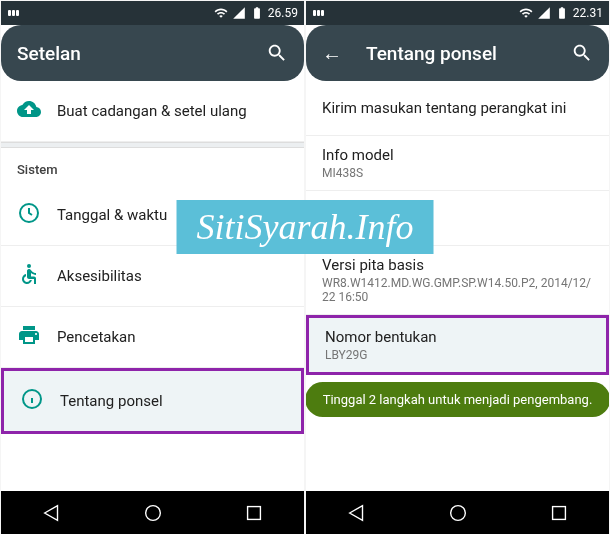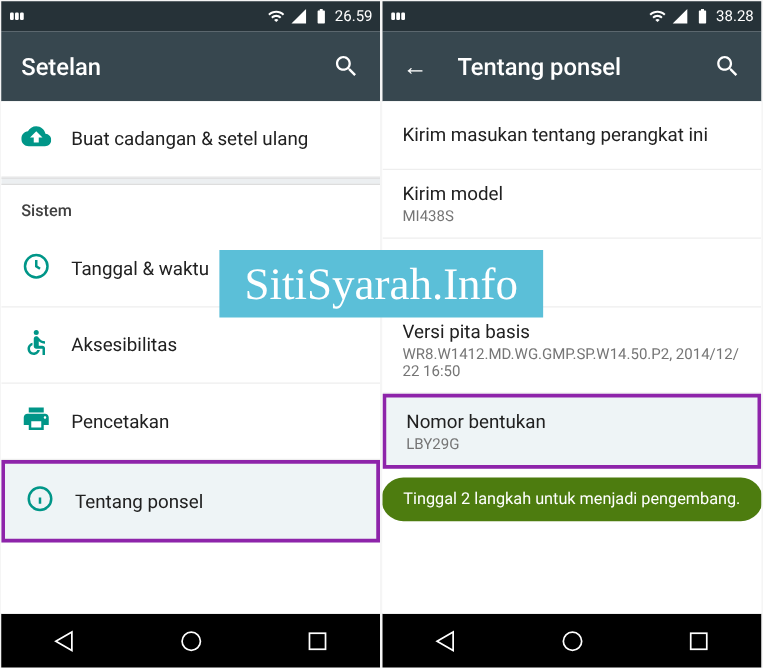--- a/index.html
+++ b/index.html
@@ -5,21 +5,21 @@
     * { margin: 0; padding: 0; box-sizing: border-box; font-family: Roboto, Arial, sans-serif; }
     body { background: #f5f5f5; width: 610px; height: 534px; position: relative; overflow: hidden; }
     .container { display: flex; gap: 2px; padding: 1px; }
     .phone { width: 303px; background: #fff; position: relative; }
     
     .statusbar { background: #263238; color: #fff; height: 24px; display: flex; align-items: center; justify-content: flex-end; padding: 0 6px; font-size: 12px; gap: 4px; }
     .sb-left { display: flex; gap: 4px; align-items: center; position: absolute; left: 6px; }
     .sb-icon { width: 14px; height: 14px; display: inline-block; }
     .sb-dots { width: 20px; height: 14px; }
     
-    .appbar { background: #37474f; color: #fff; height: 56px; display: flex; align-items: center; padding: 0 16px; font-size: 19px; font-weight: 500; gap: 24px; }
+    .appbar { background: #37474f; color: #fff; height: 56px; display: flex; align-items: center; padding: 0 16px; font-size: 19px; font-weight: 500; gap: 24px; border-radius: 20px; }
     .appbar .spacer { flex: 1; }
     .appbar .back-arrow { font-size: 20px; }
     
     .content { background: #fff; height: 410px; overflow: hidden; position: relative; }
     
     .row { display: flex; align-items: center; padding: 16px 16px; min-height: 60px; border-bottom: 1px solid #eee; }
     .row.tight { min-height: 54px; padding: 10px 16px; }
     .row-icon { width: 40px; color: #009688; flex-shrink: 0; }
     .row-text { flex: 1; }
     .row-title { font-size: 15px; color: #212121; }
@@ -28,21 +28,21 @@
     .section-label { color: #404040; font-size: 13px; font-weight: 500; padding: 14px 16px 8px; }
     .divider-thick { height: 6px; background: #eceff1; border-top: 1px solid #ddd; border-bottom: 1px solid #ddd; }
     
     .highlight { border: 3px solid #8e24aa; background: #eef4f6; }
     
     .navbar { background: #000; height: 44px; display: flex; justify-content: space-around; align-items: center; color: #fff; }
     .nav-btn { width: 22px; height: 22px; }
     
     .toast { position: absolute; left: 50%; transform: translateX(-50%); bottom: 74px; background: #4d7c0f; color: #fff; padding: 10px 18px; border-radius: 22px; font-size: 13px; white-space: nowrap; z-index: 5; }
     
-    .watermark { position: absolute; top: 200px; left: 50%; transform: translateX(-50%); background: #5bbfd8; color: #fff; font-family: cursive, "Brush Script MT"; font-size: 36px; padding: 6px 20px; z-index: 100; white-space: nowrap; }
+    .watermark { position: absolute; top: 200px; left: 50%; transform: translateX(-50%); background: #5bbfd8; color: #fff; font-family: cursive, "Brush Script MT"; font-size: 36px; font-style: italic; padding: 6px 20px; z-index: 100; white-space: nowrap; }
     
     .about-link { padding: 18px 16px; font-size: 15px; color: #212121; border-bottom: 1px solid #eee; }
   </style>
 </head>
 <body>
 
 <div class="container">
 
   <div class="phone">
     <div class="statusbar">
@@ -161,40 +161,40 @@
       </span>
       <svg class="sb-icon" viewBox="0 0 24 24" fill="#fff">
           <path d="M1 9l2 2c4.97-4.97 13.03-4.97 18 0l2-2C16.93 2.93 7.07 2.93 1 9zm8 8l3 3 3-3c-1.65-1.66-4.34-1.66-6 0zm-4-4l2 2c2.76-2.76 7.24-2.76 10 0l2-2C15.14 9.14 8.87 9.14 5 13z"></path>
         </svg>
       <svg class="sb-icon" viewBox="0 0 24 24" fill="#fff">
           <path d="M2 22h20V2L2 22z"></path>
         </svg>
       <svg class="sb-icon" viewBox="0 0 24 24" fill="#fff">
           <path d="M15.67 4H14V2h-4v2H8.33C7.6 4 7 4.6 7 5.33v15.33C7 21.4 7.6 22 8.33 22h7.33c.74 0 1.34-.6 1.34-1.33V5.33C17 4.6 16.4 4 15.67 4z"></path>
         </svg>
-      <span>38.28</span>
+      <span>22.31</span>
     </div>
 
     <div class="appbar">
       <span class="back-arrow">←</span>
       <span>Tentang ponsel</span>
       <span class="spacer"></span>
       <svg width="22" height="22" viewBox="0 0 24 24" fill="#fff">
           <path d="M15.5 14h-.79l-.28-.27C15.41 12.59 16 11.11 16 9.5 16 5.91 13.09 3 9.5 3S3 5.91 3 9.5 5.91 16 9.5 16c1.61 0 3.09-.59 4.23-1.57l.27.28v.79l5 4.99L20.49 19l-4.99-5zm-6 0C7.01 14 5 11.99 5 9.5S7.01 5 9.5 5 14 7.01 14 9.5 11.99 14 9.5 14z"></path>
         </svg>
     </div>
 
     <div class="content">
       <div class="about-link">
         <span>Kirim masukan tentang perangkat ini</span>
       </div>
 
       <div class="row tight">
         <div class="row-text">
-          <div class="row-title">Kirim model</div>
+          <div class="row-title">Info model</div>
           <div class="row-sub">MI438S</div>
         </div>
       </div>
 
       <div class="row tight">
         <div class="row-text">
           <div class="row-title">Versi Android</div>
           <div class="row-sub">5.1</div>
         </div>
       </div>

